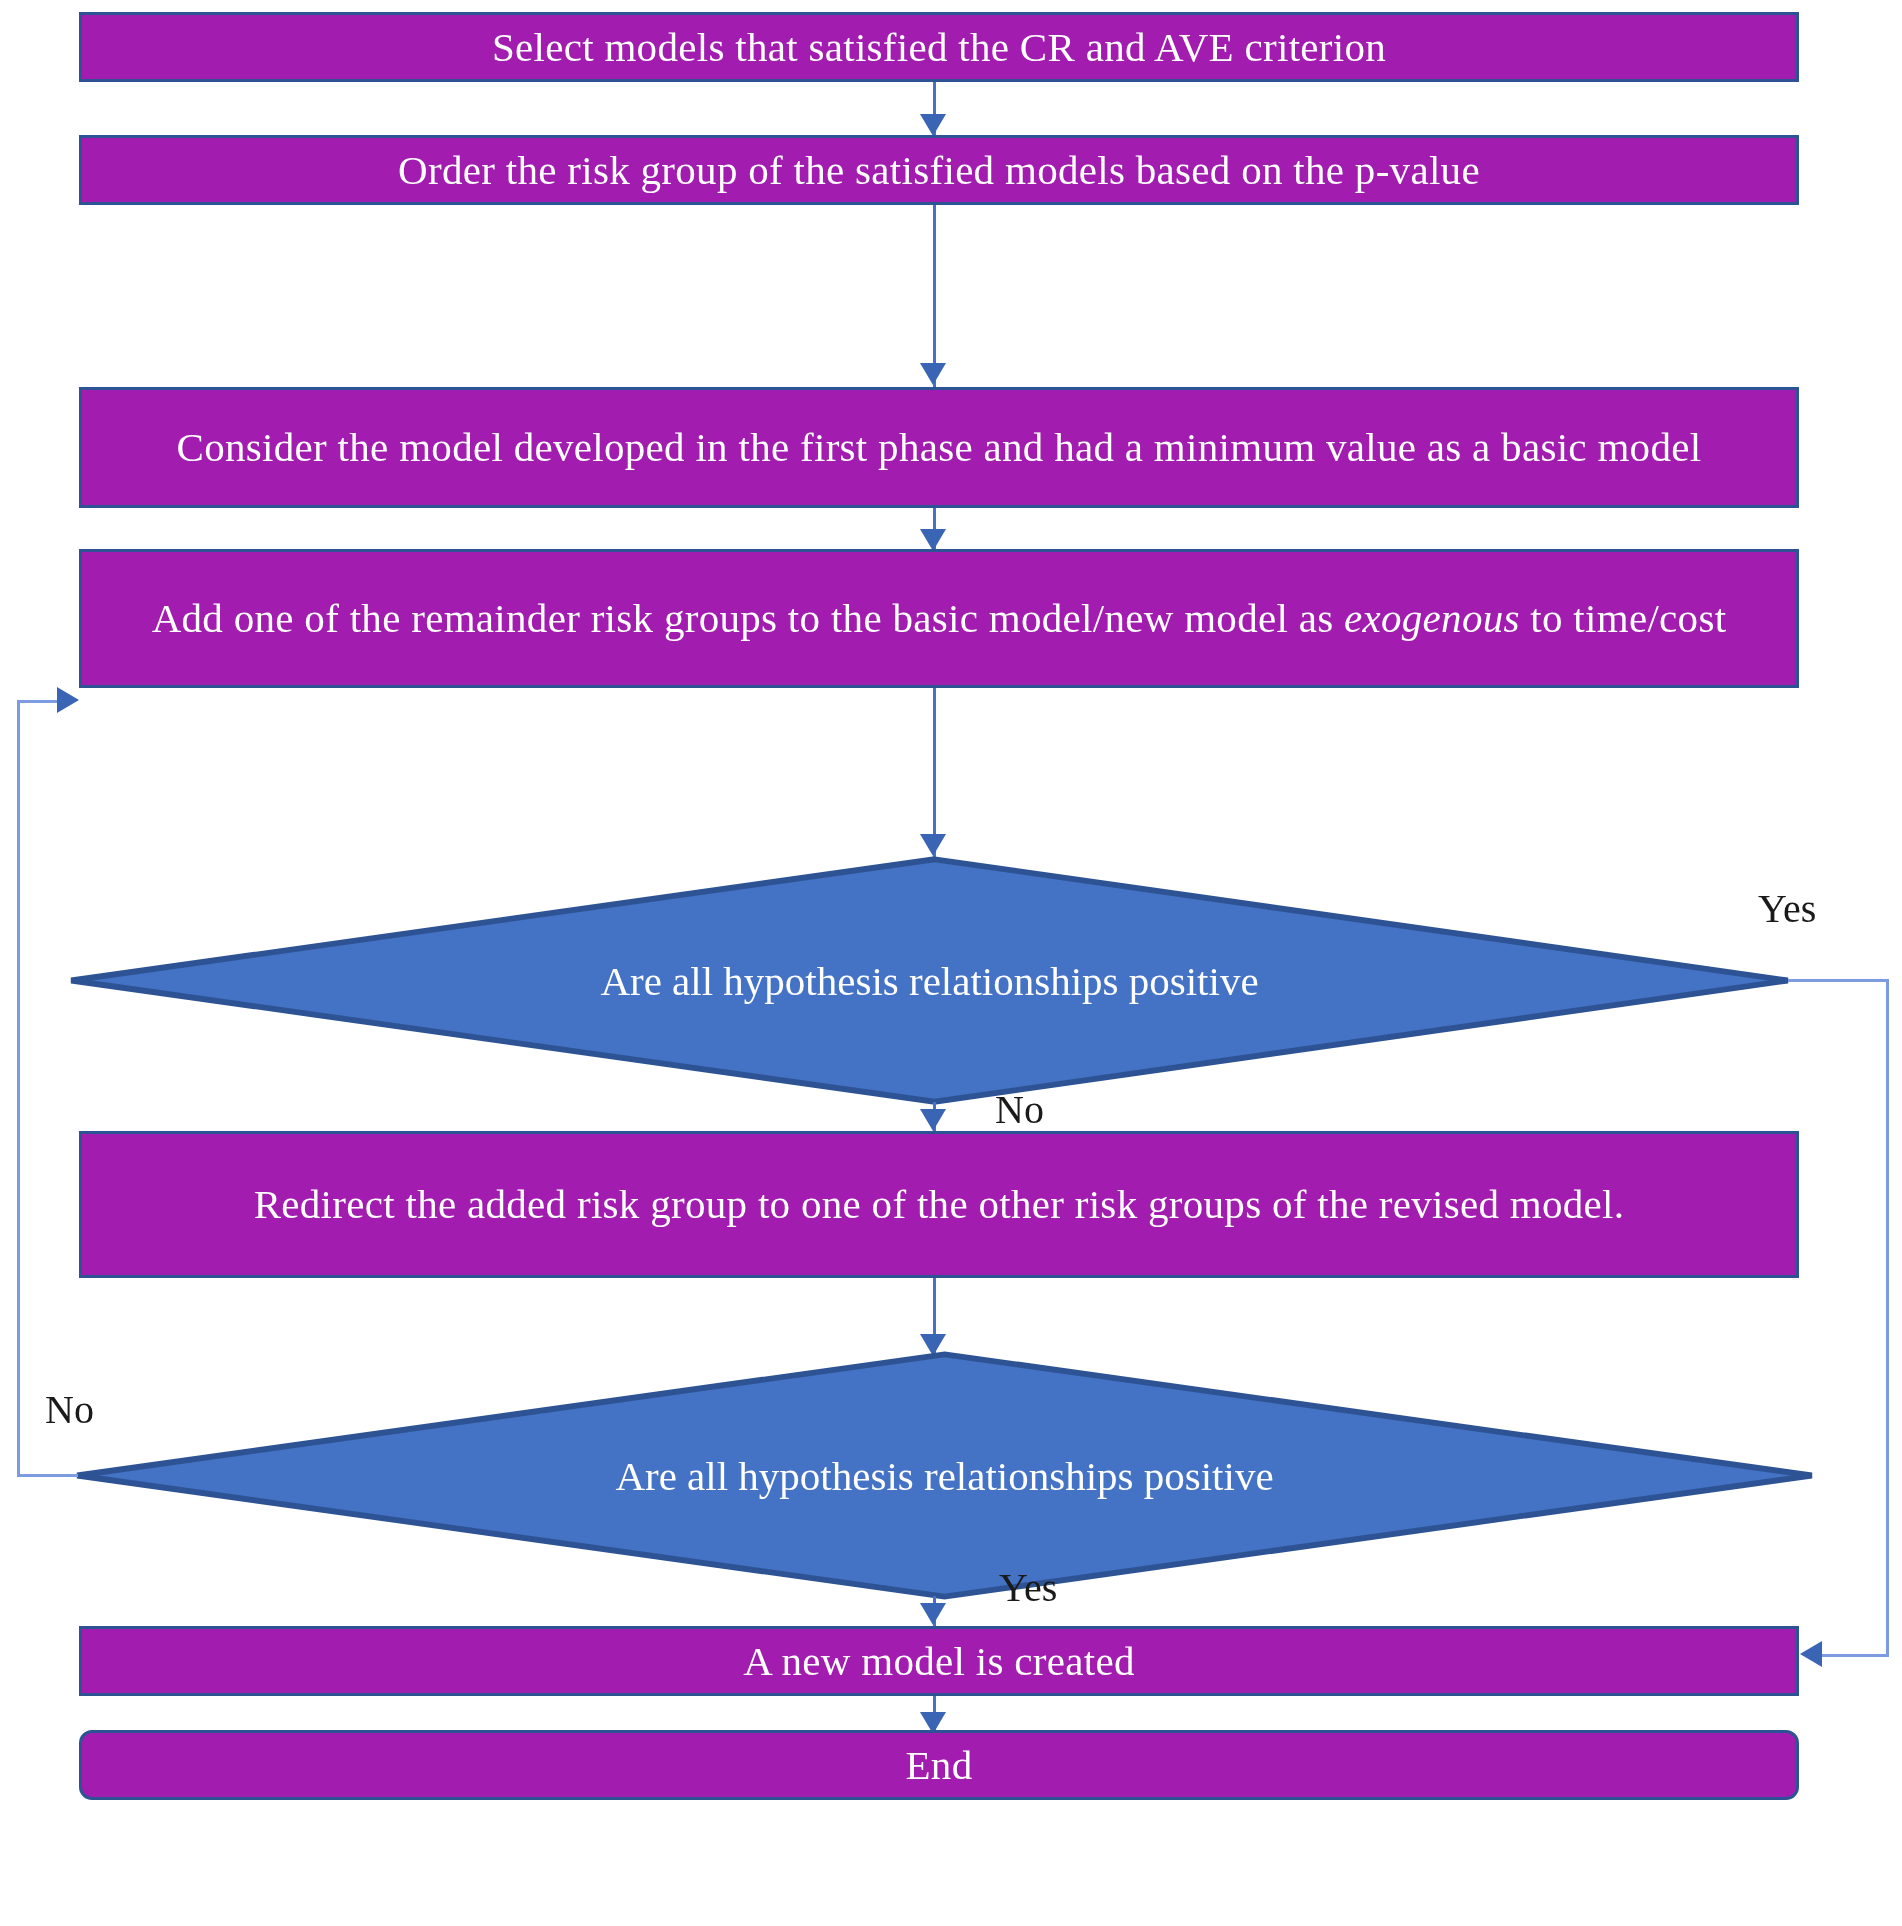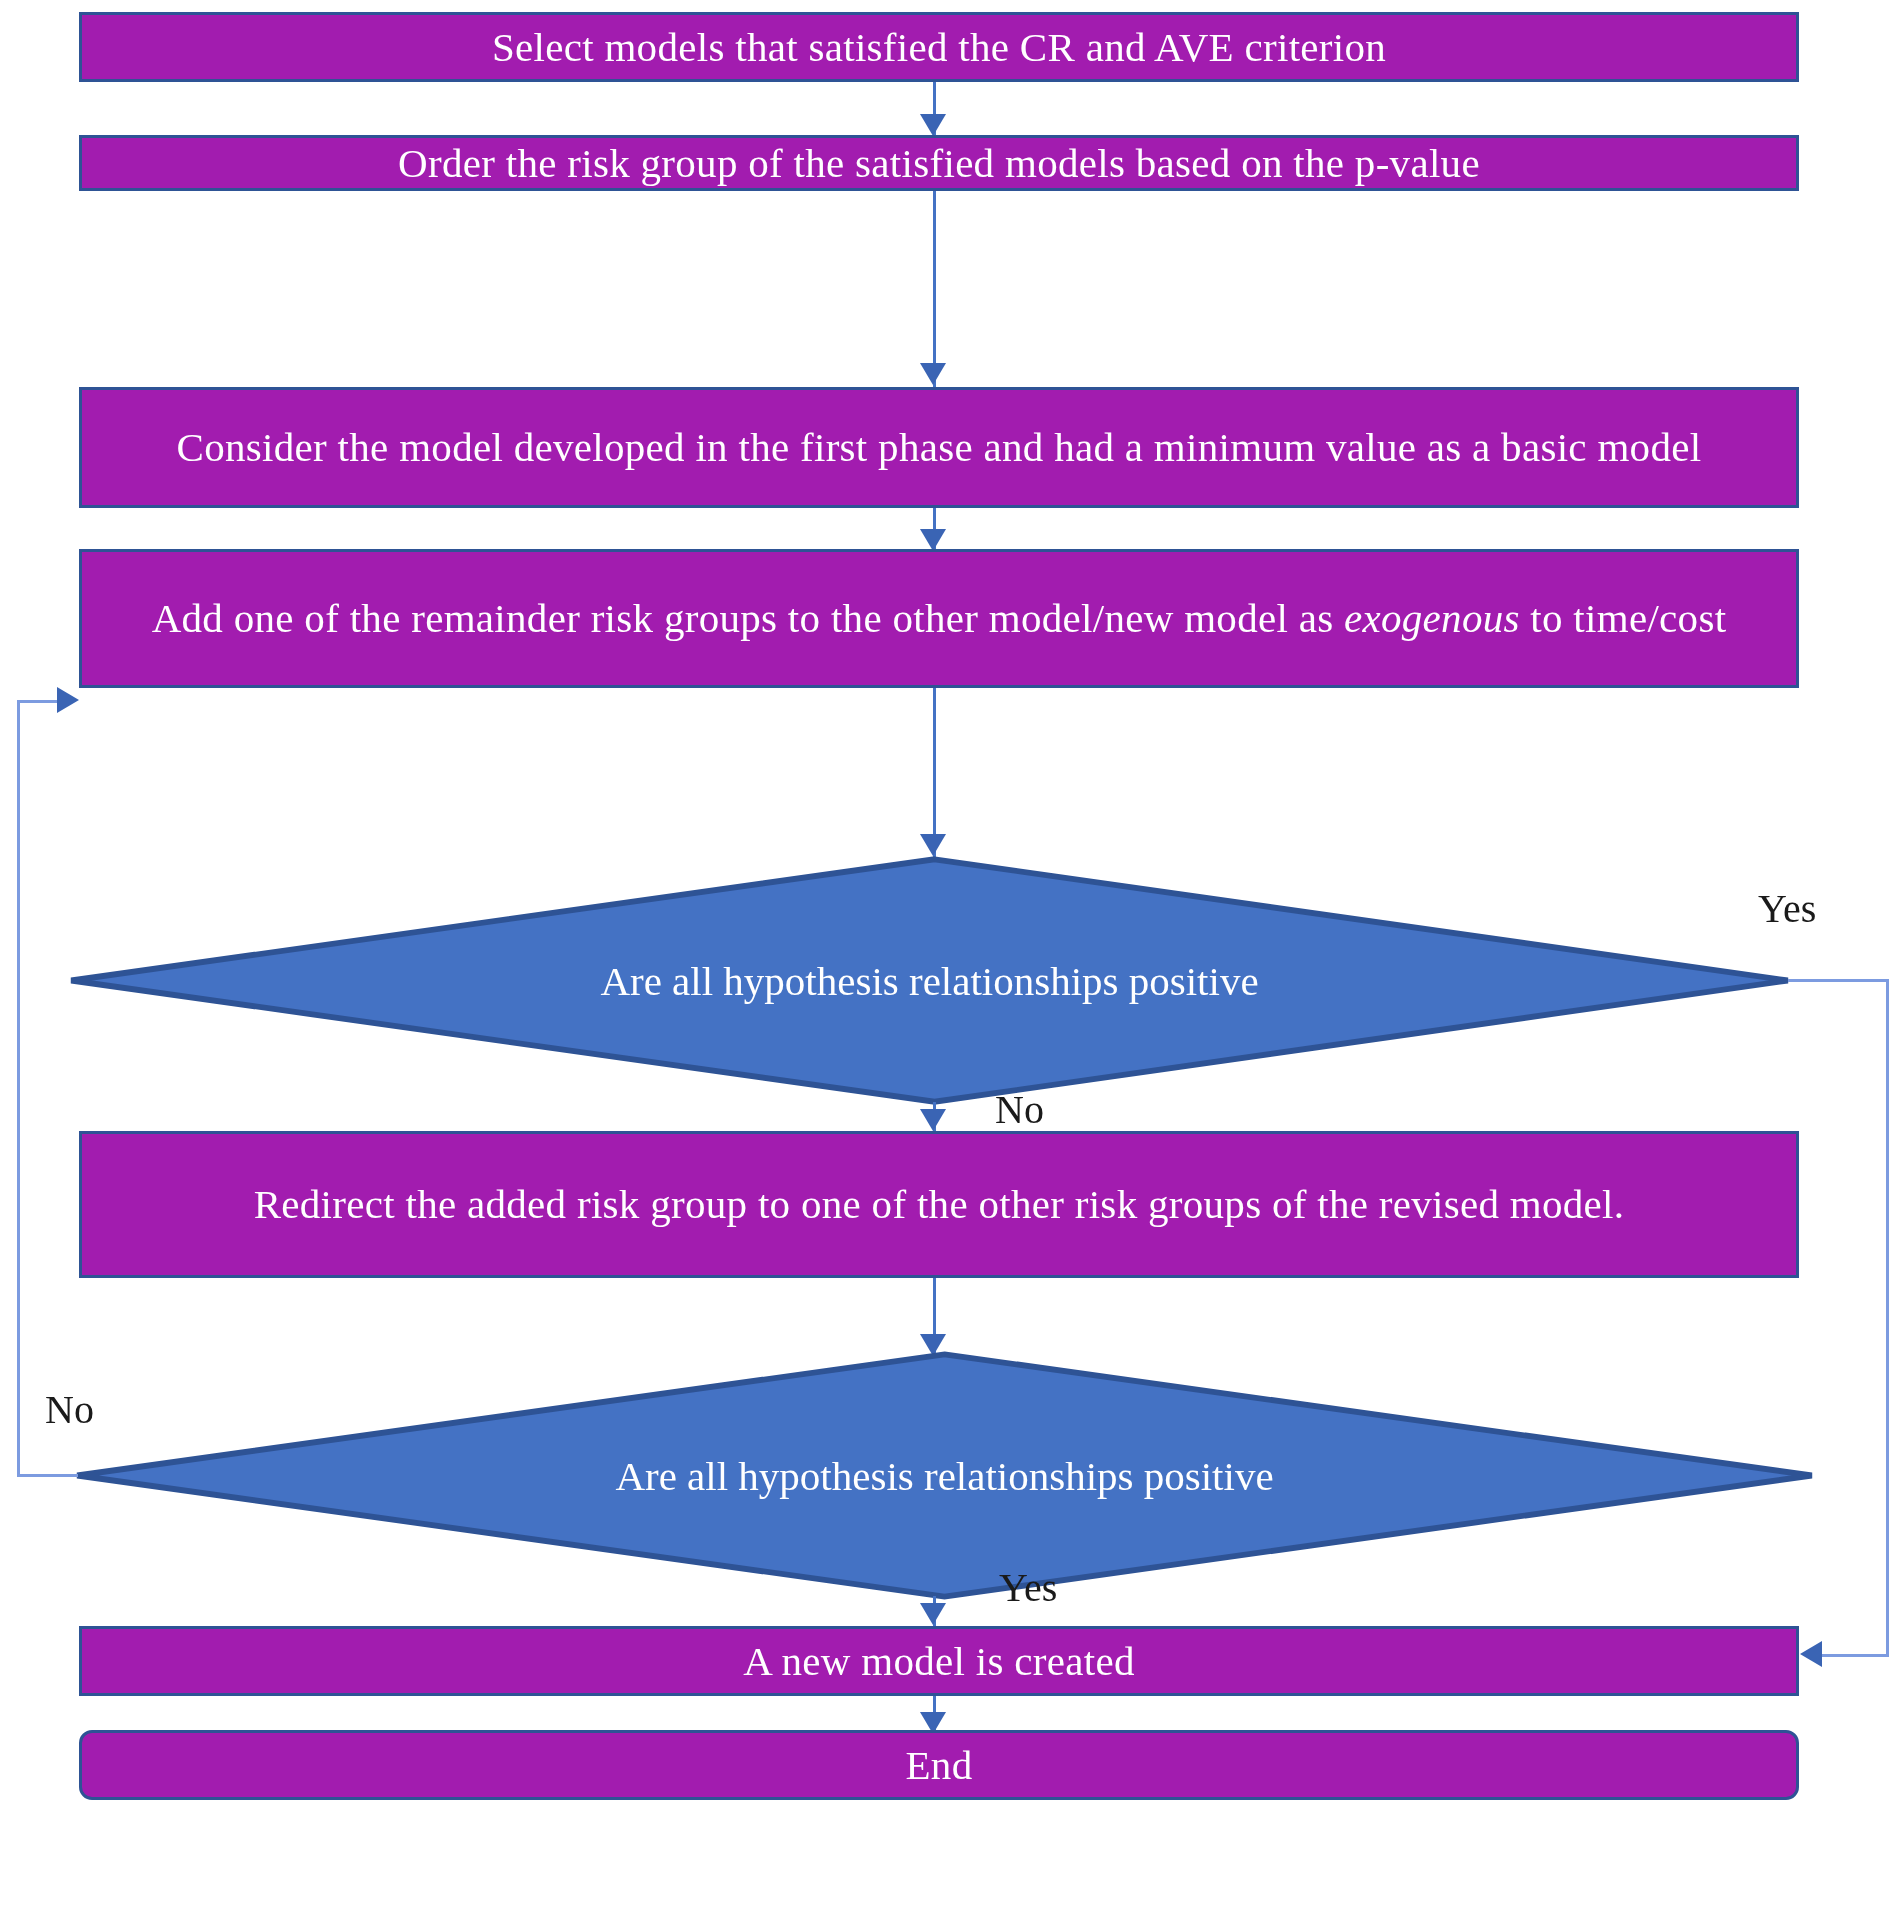--- a/index.html
+++ b/index.html
@@ -108,37 +108,37 @@
 
 <div id="canvas">
 
   <div class="node" style="left:79px; top:11.6px; width:1720px; height:70px;">
     <span class="txt">Select models that satisfied the CR and AVE criterion</span>
   </div>
 
   <div class="vline" style="left:933px; top:82px; width:2.6px; height:133px;"></div>
   <div class="arrow-down" style="left:920px; top:114px;"></div>
 
-  <div class="node" style="left:79px; top:135px; width:1720px; height:56px;">
+  <div class="node" style="left:79px; top:135px; width:1720px; height:70px;">
     <span class="txt">Order the risk group of the satisfied models based on the p-value</span>
   </div>
 
   <div class="vline" style="left:933px; top:205px; width:2.6px; height:184px;"></div>
   <div class="arrow-down" style="left:920px; top:363px;"></div>
 
   <div class="node" style="left:79px; top:387px; width:1720px; height:121px;">
     <span class="txt">Consider the model developed in the first phase and had a minimum value as a basic model</span>
   </div>
 
   <div class="vline" style="left:933px; top:508px; width:2.6px; height:42px;"></div>
   <div class="arrow-down" style="left:920px; top:529px;"></div>
 
   <div class="node" style="left:79px; top:549px; width:1720px; height:139px;">
     <span class="txt">
-      <span>Add one of the remainder risk groups to the other model/new model as </span><em>exogenous</em><span> to time/cost</span>
+      <span>Add one of the remainder risk groups to the basic model/new model as </span><em>exogenous</em><span> to time/cost</span>
     </span>
   </div>
 
   <div class="vline" style="left:933px; top:688px; width:2.6px; height:175px;"></div>
   <div class="arrow-down" style="left:920px; top:834px;"></div>
 
   <div class="diamond-wrap" style="left:68px; top:856px; width:1723px; height:249px;">
     <svg width="1723" height="249" viewBox="0 0 3255 470">
       <polygon points="1637,6 3249,235 1637,464 6,235" fill="#4472C4" stroke="#2E5395" stroke-width="11"></polygon>
     </svg>

